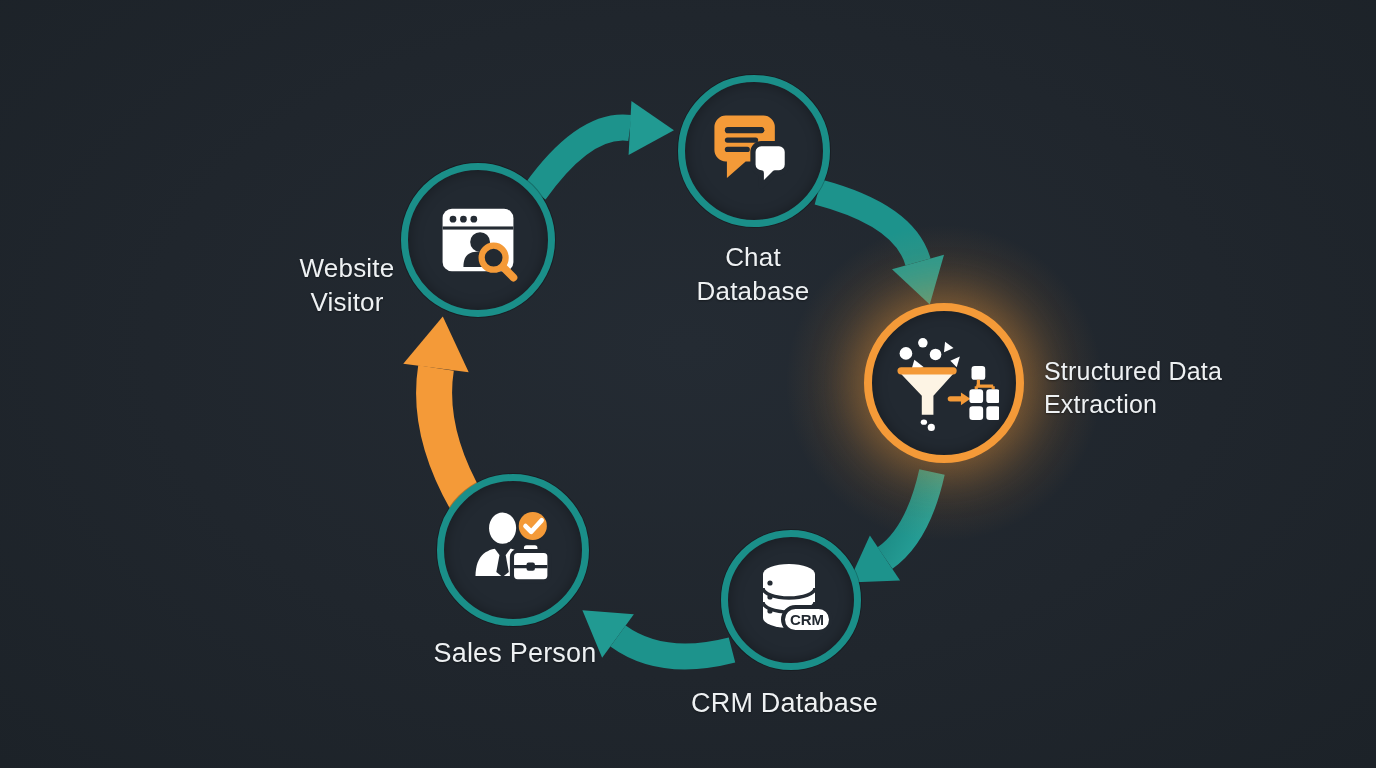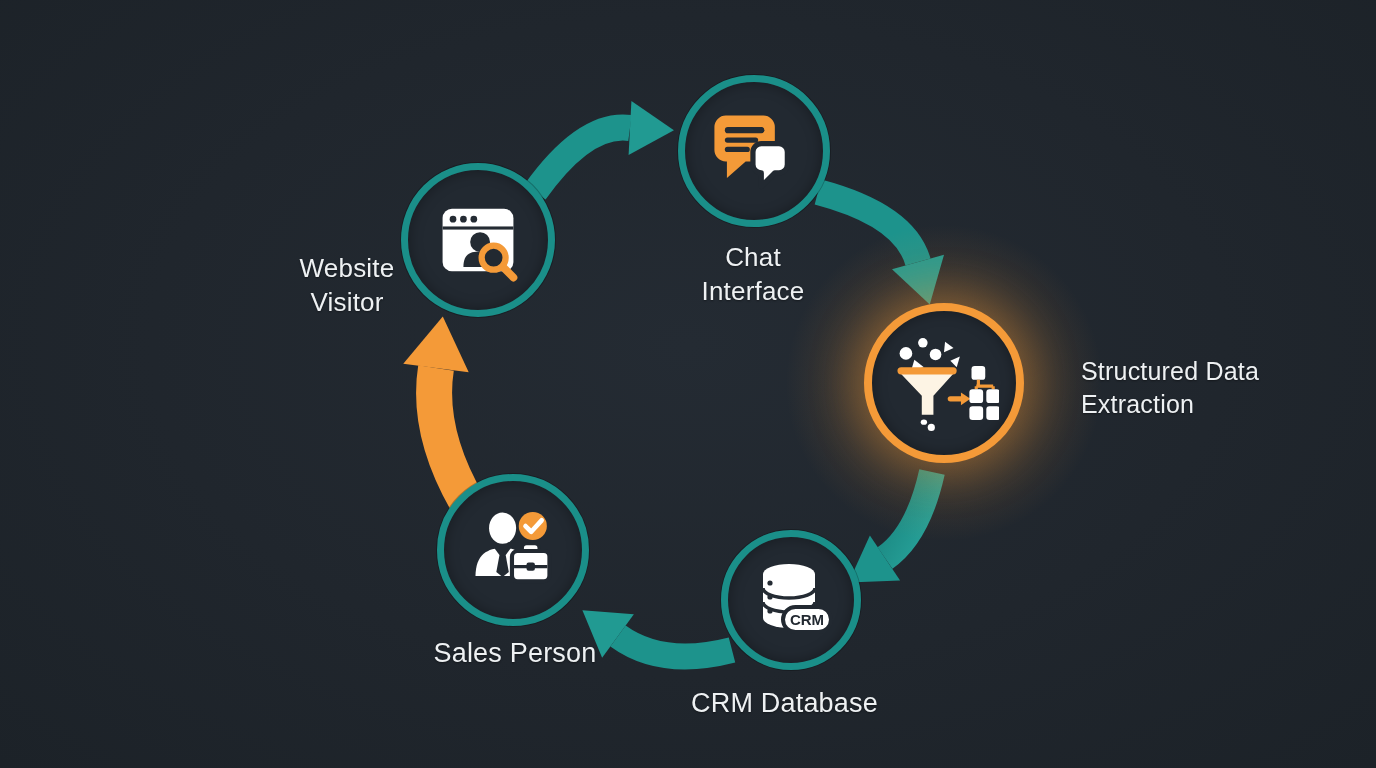--- a/index.html
+++ b/index.html
@@ -28,21 +28,21 @@
   .node-structured-data-extraction{left:864px;top:303px;width:160px;height:160px;}
   .node-crm-database{left:721px;top:530px;width:140px;height:140px;}
   .node-sales-person{left:437px;top:474px;width:152px;height:152px;}
   .node-label{
     position:absolute;z-index:3;color:#eef1f3;white-space:pre-line;
     font-size:26px;line-height:1.32;letter-spacing:0.2px;
     text-shadow:0 1px 2px rgba(0,0,0,0.4);
   }
   .label-website-visitor{left:247px;top:210px;width:200px;text-align:center;margin-top:41px;}
   .label-chat-interface{left:653px;top:240px;width:200px;text-align:center;}
-  .label-structured-data-extraction{left:1044px;top:355px;width:290px;text-align:left;font-size:25px;margin-left:37px;}
+  .label-structured-data-extraction{left:1044px;top:355px;width:290px;text-align:left;font-size:25px;}
   .label-crm-database{left:691px;top:686px;width:200px;text-align:left;font-size:27px;}
   .label-sales-person{left:415px;top:636px;width:200px;text-align:center;font-size:27px;}
 </style>
 </head>
 <body>
 
 <div class="canvas">
 
   <svg class="arrow-layer" width="1376" height="768" viewBox="0 0 1376 768">
     <defs>
@@ -99,21 +99,21 @@
   <div class="node teal node-chat-interface">
     <svg width="100" height="100" viewBox="0 0 96 96">
       <path d="M21,14 h36 a11,11 0 0 1 11,11 v22 a11,11 0 0 1 -11,11 h-17 l-18,16 v-16 h-1 a11,11 0 0 1 -11,-11 v-22 a11,11 0 0 1 11,-11 z" fill="#f49a38"></path>
       <rect x="20" y="25" width="38" height="6" rx="3" fill="#242b33"></rect>
       <rect x="20" y="35" width="32" height="5" rx="2.5" fill="#242b33"></rect>
       <rect x="20" y="44" width="24" height="5" rx="2.5" fill="#242b33"></rect>
       <path d="M55,41 h17 a8,8 0 0 1 8,8 v12 a8,8 0 0 1 -8,8 h-4 l-13,13 v-13 a8,8 0 0 1 -8,-8 v-12 a8,8 0 0 1 8,-8 z" fill="#ffffff" stroke="#222931" stroke-width="5" stroke-linejoin="round"></path>
     </svg>
   </div>
   <div class="node-label label-chat-interface">Chat
-Interface</div>
+Database</div>
 
   <div class="node orange node-structured-data-extraction">
     <svg width="110" height="102" viewBox="0 0 104 96">
       <circle cx="16" cy="20" r="6" fill="#ffffff"></circle>
       <circle cx="32" cy="10" r="4.5" fill="#ffffff"></circle>
       <circle cx="44" cy="21" r="5.5" fill="#ffffff"></circle>
       <polygon points="24,26 33,33 21,36" fill="#ffffff"></polygon>
       <polygon points="53,9 61,15 52,19" fill="#ffffff"></polygon>
       <polygon points="58,27 67,23 64,33" fill="#ffffff"></polygon>
       <path d="M11,39 L61,39 L42,60 L42,78 L31,78 L31,60 Z" fill="#fdf4e4"></path>

